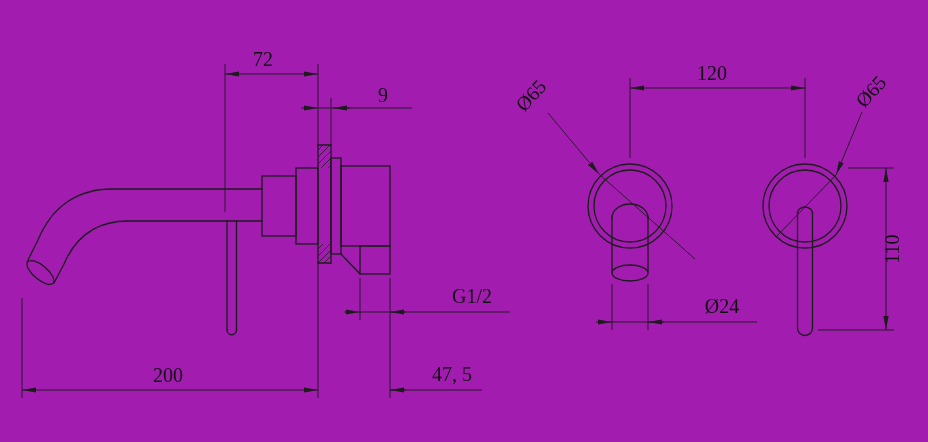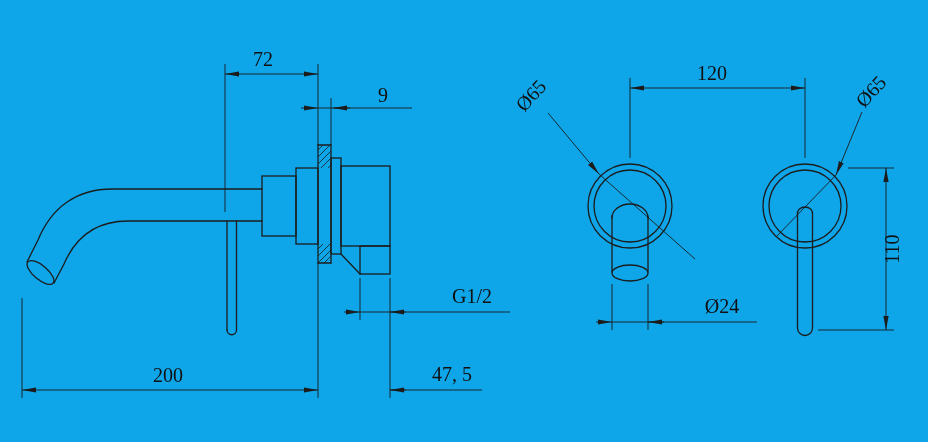--- a/index.html
+++ b/index.html
@@ -1,16 +1,16 @@
 <!DOCTYPE html>
 <html><head>
 <meta charset="utf-8">
 <style>
   html, body { margin: 0; padding: 0; background: #ffffff; }
-  .stage { position: relative; width: 928px; height: 442px; background: #0ea5e9; overflow: hidden; text-decoration: underline; }
+  .stage { position: relative; width: 928px; height: 442px; background: #a21caf; overflow: hidden; text-decoration: underline; }
   svg { display: block; }
   .obj   { stroke: #1c1c1c; stroke-width: 1.3; fill: none; stroke-linecap: round; }
   .dim   { stroke: #1c1c1c; stroke-width: 0.9; fill: none; }
   .hatch { stroke: #1c1c1c; stroke-width: 0.8; }
   text   { font-family: "Liberation Serif", serif; font-size: 20px; fill: #101010; }
 </style>
 </head>
 <body>
 
 <div class="stage">

